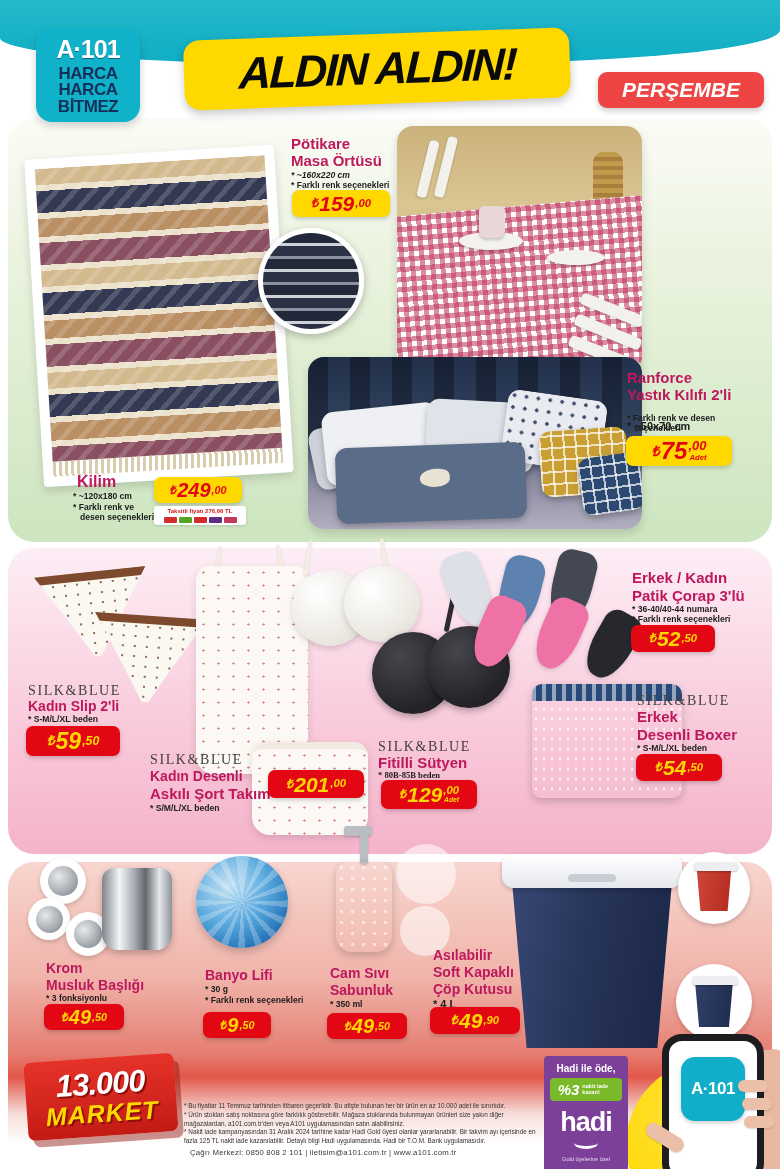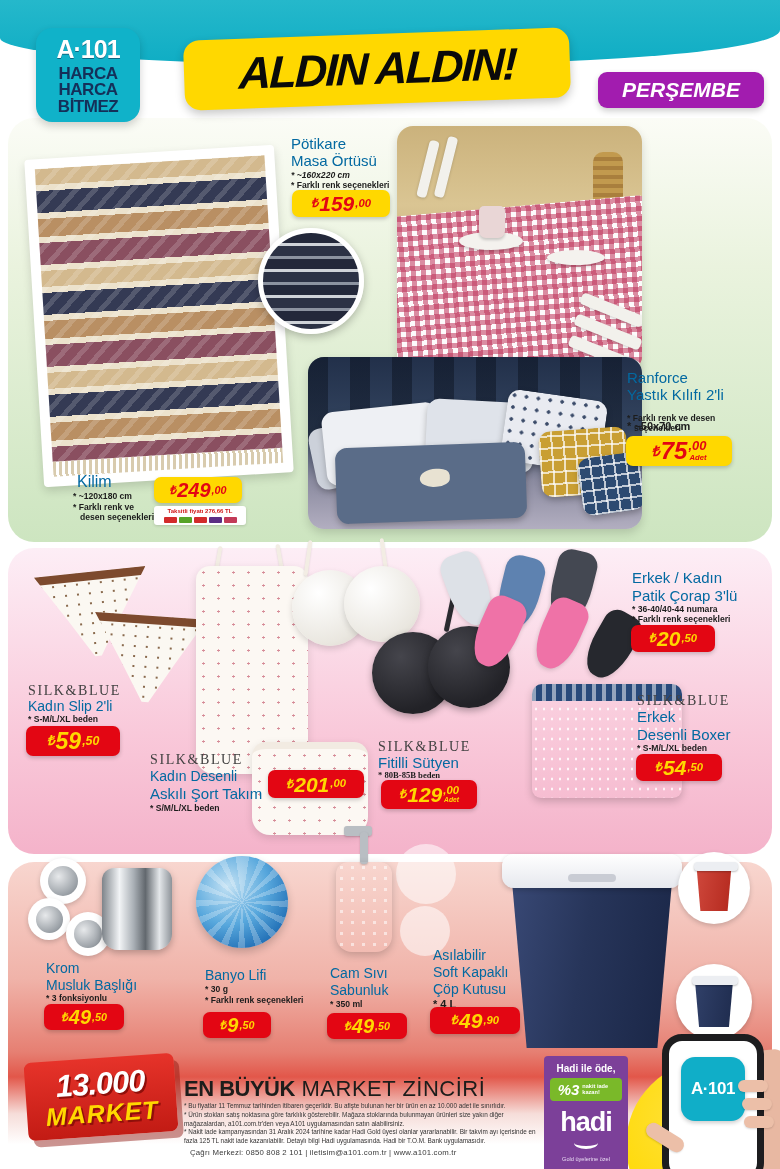--- a/index.html
+++ b/index.html
@@ -13,42 +13,42 @@
   .logo{background:#10b2c9;border-radius:16px;display:flex;flex-direction:column;
         align-items:center;justify-content:center;box-shadow:0 4px 9px rgba(0,0,0,.18);z-index:5;}
   .logo-brand{color:#fff;font-weight:bold;font-size:25px;letter-spacing:-1px;
               text-shadow:0 1px 0 rgba(10,40,70,.55);margin-bottom:2px;}
   .logo-tag{color:#143059;font-weight:bold;font-size:17px;line-height:.95;letter-spacing:-.5px;}
   .title-pill{background:#ffd800;border-radius:16px;transform:rotate(-2deg);display:flex;
               align-items:center;justify-content:center;box-shadow:0 4px 10px rgba(0,0,0,.22);z-index:5;}
   .title-text{font-size:45px;font-weight:bold;font-style:italic;letter-spacing:-2px;
               color:#0a0a0a;transform:skewX(-4deg);white-space:nowrap;}
   .date{font-size:26px;font-weight:bold;color:#0b0b0b;text-align:center;letter-spacing:-1px;z-index:5;}
-  .day{background:#a21caf;border-radius:9px;color:#fff;font-weight:bold;font-style:italic;
+  .day{background:#ef4444;border-radius:9px;color:#fff;font-weight:bold;font-style:italic;
        font-size:21px;display:flex;align-items:center;justify-content:center;
        box-shadow:0 3px 6px rgba(0,0,0,.2);z-index:5;}
 
   
   .sec1{border-radius:26px;background:linear-gradient(180deg,#fbfcf6 0%,#eaf3de 35%,#cde5c0 100%);}
   .sec2{border-radius:26px;background:linear-gradient(180deg,#fdeef6 0%,#f9c9da 60%,#f4b3ca 100%);}
   .sec3{border-radius:26px 26px 0 0;
         background:linear-gradient(180deg,#f8d6cf 0%,#f0b3a9 38%,#e67f72 62%,#e2574a 70%,#f6ddd9 82%,#ffffff 92%);}
 
   
   .ptag{display:flex;align-items:center;justify-content:center;border-radius:7px;
         font-style:italic;font-weight:bold;line-height:1;z-index:6;}
   .ptag.yellow{background:#ffd800;color:#e30613;box-shadow:0 2px 4px rgba(0,0,0,.2);}
   .ptag.red{background:#e30613;color:#ffd800;box-shadow:0 2px 4px rgba(0,0,0,.2);}
   .cur{font-size:.6em;margin-right:1px;}
   .sub{display:flex;flex-direction:column;align-items:flex-end;margin-left:1px;}
   .dec{font-size:.54em;text-align:right;}
   .unit{font-size:.32em;margin-top:1px;}
 
   
-  .t-title{font-weight:normal;color:#0369a1;line-height:1.05;z-index:4;}
+  .t-title{font-weight:bold;color:#be185d;line-height:1.05;z-index:4;}
   .bul{font-weight:bold;color:#1c1c1c;line-height:1.1;z-index:4;}
   .cont{padding-left:7px;}
   .brand{font-family:"Liberation Serif",serif;color:#414141;letter-spacing:1.6px;line-height:1;z-index:4;}
 
   
   .photo{border-radius:16px;overflow:hidden;box-shadow:0 4px 10px rgba(0,0,0,.15);}
   .kilim-photo{background:#fff;padding:10px;transform:rotate(-3.5deg);border-radius:4px;}
   .kilim-rug{width:100%;height:95%;
      background-image:
        repeating-linear-gradient(135deg,rgba(255,255,255,.16) 0 5px,transparent 5px 14px),
@@ -283,21 +283,21 @@
   <div class="boxer abs" style="left:532px;top:684px;width:150px;height:114px;">
     <div class="boxer-waist" style="width:100%;height:17px;"></div>
   </div>
 
   <div class="t-title abs" style="left:632px;top:570px;font-size:15px;">Erkek / Kadın</div>
   <div class="t-title abs" style="left:632px;top:588px;font-size:15px;">Patik Çorap 3'lü</div>
   <div class="bul abs" style="left:632px;top:605px;font-size:8.6px;">* 36-40/40-44 numara</div>
   <div class="bul abs" style="left:632px;top:615px;font-size:8.6px;">* Farklı renk seçenekleri</div>
   <div class="ptag red abs" style="left:631px;top:625px;width:84px;height:27px;font-size:21px;">
     <span class="cur">₺</span>
-      <span>20</span>
+      <span>52</span>
       <span class="sub">
         <span class="dec">,50</span>
       </span>
   </div>
 
   <div class="brand abs" style="left:28px;top:684px;font-size:14px;">SILK&amp;BLUE</div>
   <div class="t-title abs" style="left:28px;top:699px;font-size:14px;">Kadın Slip 2'li</div>
   <div class="bul abs" style="left:28px;top:715px;font-size:8.6px;">* S-M/L/XL beden</div>
   <div class="ptag red abs" style="left:26px;top:726px;width:94px;height:30px;font-size:23px;">
     <span class="cur">₺</span>
@@ -423,23 +423,20 @@
       <span class="sub">
         <span class="dec">,90</span>
       </span>
   </div>
 
   <div class="market-box abs" style="left:26px;top:1058px;width:150px;height:78px;">
     <div class="market-count">13.000</div>
     <div class="market-label">MARKET</div>
   </div>
 
-  <div class="headline abs" style="left:184px;top:1076px;">
-    <b>EN BÜYÜK</b><span> MARKET ZİNCİRİ</span>
-  </div>
   <div class="disc abs" style="left:184px;top:1102px;width:358px;">* Bu fiyatlar 11 Temmuz tarihinden itibaren geçerlidir. Bu afişte bulunan her bir ürün en az 10.000 adet ile sınırlıdır.</div>
   <div class="disc abs" style="left:184px;top:1111px;width:358px;">* Ürün stokları satış noktasına göre farklılık gösterebilir. Mağaza stoklarında bulunmayan ürünleri size yakın diğer mağazalardan, a101.com.tr'den veya A101 uygulamasından satın alabilirsiniz.</div>
   <div class="disc abs" style="left:184px;top:1128px;width:358px;">* Nakit iade kampanyasından 31 Aralık 2024 tarihine kadar Hadi Gold üyesi olanlar yararlanabilir. Bir takvim ayı içerisinde en fazla 125 TL nakit iade kazanılabilir. Detaylı bilgi Hadi uygulamasında. Hadi bir T.O.M. Bank uygulamasıdır.</div>
   <div class="contact abs" style="left:190px;top:1148px;">Çağrı Merkezi: 0850 808 2 101   |   iletisim@a101.com.tr   |   www.a101.com.tr</div>
 
   <div class="hadi-box abs" style="left:544px;top:1056px;width:84px;height:113px;">
     <div class="hadi-pay">Hadi ile öde,</div>
     <div class="hadi-badge">
       <span class="hadi-pct">%3</span>
       <span class="hadi-badge-txt">nakit iade kazan!</span>

